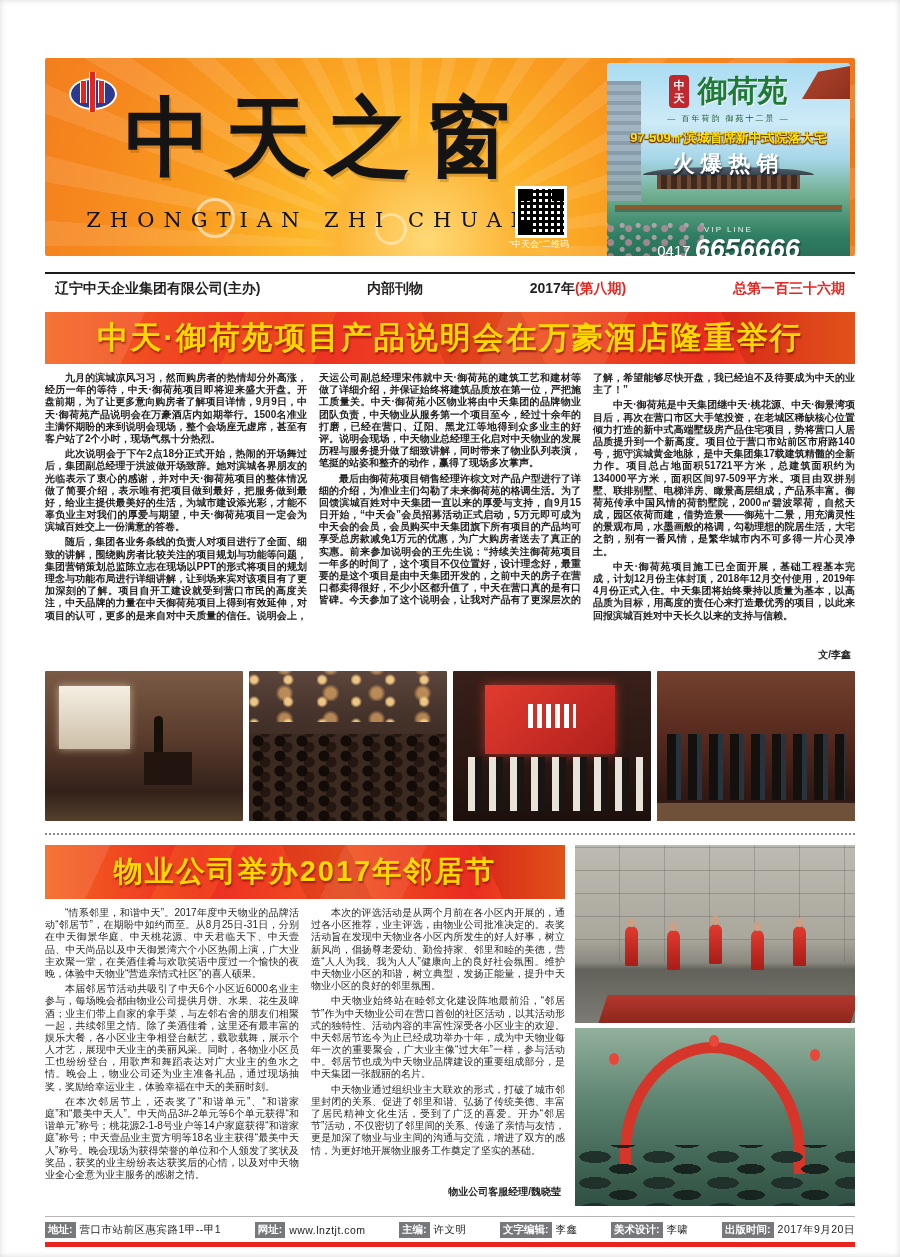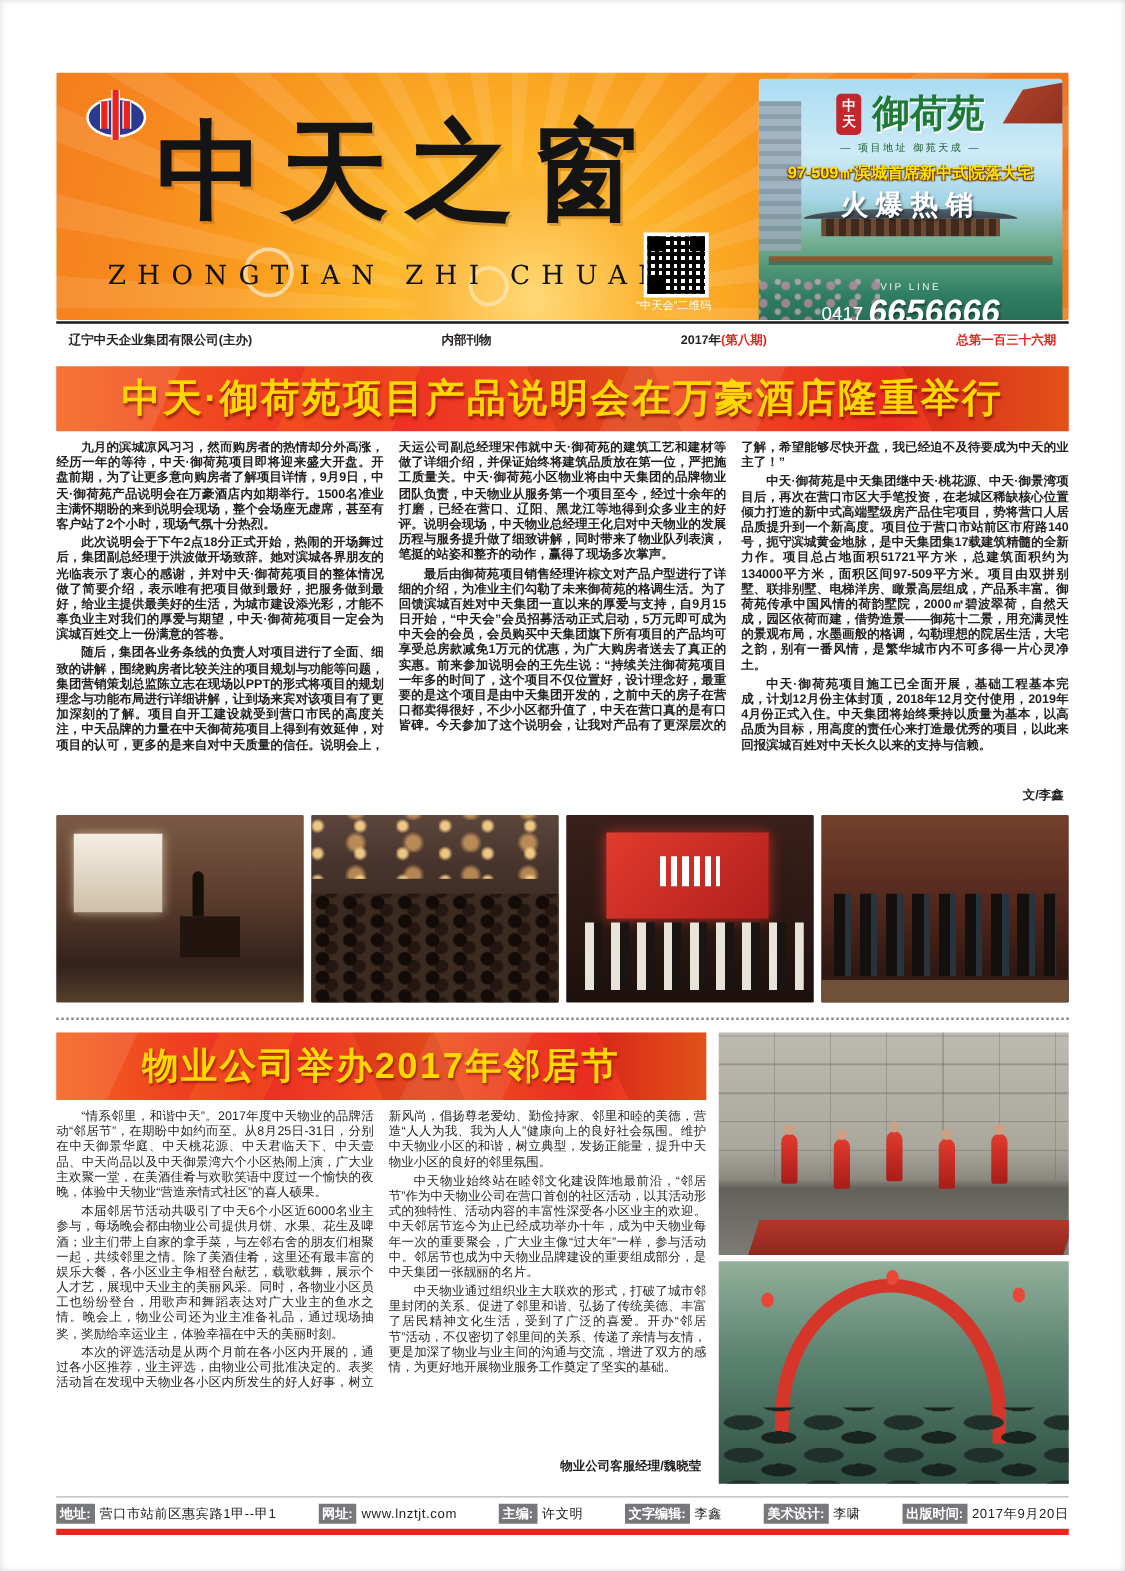--- a/index.html
+++ b/index.html
@@ -69,22 +69,22 @@
   .ad-bridge{position:absolute;left:8px;right:8px;top:142px;height:4px;background:#8a5a30;z-index:1;
       box-shadow:0 3px 0 rgba(0,0,0,.25);}
   .ad-vip{position:absolute;left:0;right:0;bottom:26px;text-align:center;z-index:2;color:#fff;}
   .ad-vip .vlabel{font-size:8px;letter-spacing:2px;opacity:.9;}
   .ad-vip .prefix{font-size:15px;vertical-align:2px;margin-right:4px;}
   .ad-vip .num{font-size:27px;font-weight:bold;font-style:italic;text-shadow:1px 2px 2px rgba(0,0,0,.5);}
   .ad-addr{position:absolute;left:0;right:0;bottom:4px;text-align:center;z-index:2;
       font-size:7.5px;color:#eef6da;background:rgba(0,0,0,.18);padding:2px 0;}
 
   
-  .pubrow{margin-top:1px;border-top:2px solid #1a1a1a;padding:6px 10px 4px 10px;
-      display:flex;justify-content:space-between;align-items:flex-end;font-size:10px;font-weight:bold;}
+  .pubrow{margin-top:16px;border-top:2px solid #1a1a1a;padding:6px 10px 4px 10px;
+      display:flex;justify-content:space-between;align-items:flex-end;font-size:14px;font-weight:bold;}
   .pub-red{color:#e8241f;}
 
   
   .banner{height:52px;margin-top:10px;display:flex;align-items:center;justify-content:center;
       background:
         linear-gradient(115deg, rgba(255,255,255,0.10) 0 12%, transparent 12% 24%, rgba(255,210,0,0.12) 24% 35%, transparent 35% 55%, rgba(255,255,255,0.08) 55% 70%, transparent 70%),
         linear-gradient(245deg, rgba(140,0,0,0.18) 0 16%, transparent 16% 40%, rgba(140,0,0,0.14) 40% 52%, transparent 52%),
         linear-gradient(90deg,#f4641e,#ec2c24 30%,#f0541f 58%,#e92c20 82%,#f4641e);}
   .banner .htext{color:#ffd800;font-weight:bold;font-size:31px;letter-spacing:2px;
       text-shadow:1px 2px 2px rgba(110,0,0,.6);}
@@ -183,21 +183,21 @@
         </div>
       <div class="qr-caption">“中天会”二维码</div>
 
       <div class="ad">
         <div class="ad-tower"></div>
         <div class="ad-roof"></div>
         <div class="ad-brandrow">
           <span class="ad-seal">中天</span>
           <span class="ad-brand">御荷苑</span>
         </div>
-        <div class="ad-tagline">— 项目地址  御苑天成 —</div>
+        <div class="ad-tagline">— 百年荷韵  御苑十二景 —</div>
         <div class="ad-area">97-509㎡滨城首席新中式院落大宅</div>
         <div class="ad-hot">火爆热销</div>
         <div class="ad-pav">
           <div class="roofline"></div>
             <div class="body"></div>
         </div>
         <div class="ad-bridge"></div>
         <div class="ad-vip">
           <div class="vlabel">VIP LINE</div>
           <span class="prefix">0417</span><span class="num">6656666</span>
@@ -254,20 +254,21 @@
 
     <div class="section2">
       <div class="sec2-left">
         <div class="banner banner2">
           <span class="htext">物业公司举办2017年邻居节</span>
         </div>
         <div class="artwrap">
           <div class="art art2">
             <p>“情系邻里，和谐中天”。2017年度中天物业的品牌活动“邻居节”，在期盼中如约而至。从8月25日-31日，分别在中天御景华庭、中天桃花源、中天君临天下、中天壹品、中天尚品以及中天御景湾六个小区热闹上演，广大业主欢聚一堂，在美酒佳肴与欢歌笑语中度过一个愉快的夜晚，体验中天物业“营造亲情式社区”的喜人硕果。</p>
             <p>本届邻居节活动共吸引了中天6个小区近6000名业主参与，每场晚会都由物业公司提供月饼、水果、花生及啤酒；业主们带上自家的拿手菜，与左邻右舍的朋友们相聚一起，共续邻里之情。除了美酒佳肴，这里还有最丰富的娱乐大餐，各小区业主争相登台献艺，载歌载舞，展示个人才艺，展现中天业主的美丽风采。同时，各物业小区员工也纷纷登台，用歌声和舞蹈表达对广大业主的鱼水之情。晚会上，物业公司还为业主准备礼品，通过现场抽奖，奖励给幸运业主，体验幸福在中天的美丽时刻。</p>
+            <p>在本次邻居节上，还表奖了“和谐单元”、“和谐家庭”和“最美中天人”。中天尚品3#-2单元等6个单元获得“和谐单元”称号；桃花源2-1-8号业户等14户家庭获得“和谐家庭”称号；中天壹品业主贾方明等18名业主获得“最美中天人”称号。晚会现场为获得荣誉的单位和个人颁发了奖状及奖品，获奖的业主纷纷表达获奖后的心情，以及对中天物业全心全意为业主服务的感谢之情。</p>
             <p>本次的评选活动是从两个月前在各小区内开展的，通过各小区推荐，业主评选，由物业公司批准决定的。表奖活动旨在发现中天物业各小区内所发生的好人好事，树立新风尚，倡扬尊老爱幼、勤俭持家、邻里和睦的美德，营造“人人为我、我为人人”健康向上的良好社会氛围。维护中天物业小区的和谐，树立典型，发扬正能量，提升中天物业小区的良好的邻里氛围。</p>
             <p>中天物业始终站在睦邻文化建设阵地最前沿，“邻居节”作为中天物业公司在营口首创的社区活动，以其活动形式的独特性、活动内容的丰富性深受各小区业主的欢迎。中天邻居节迄今为止已经成功举办十年，成为中天物业每年一次的重要聚会，广大业主像“过大年”一样，参与活动中。邻居节也成为中天物业品牌建设的重要组成部分，是中天集团一张靓丽的名片。</p>
             <p>中天物业通过组织业主大联欢的形式，打破了城市邻里封闭的关系、促进了邻里和谐、弘扬了传统美德、丰富了居民精神文化生活，受到了广泛的喜爱。开办“邻居节”活动，不仅密切了邻里间的关系、传递了亲情与友情，更是加深了物业与业主间的沟通与交流，增进了双方的感情，为更好地开展物业服务工作奠定了坚实的基础。</p>
           </div>
           <span class="byline">物业公司客服经理/魏晓莹</span>
         </div>
       </div>
       <div class="sec2-right">
         <div class="ph5">
           <div class="wall"></div>

